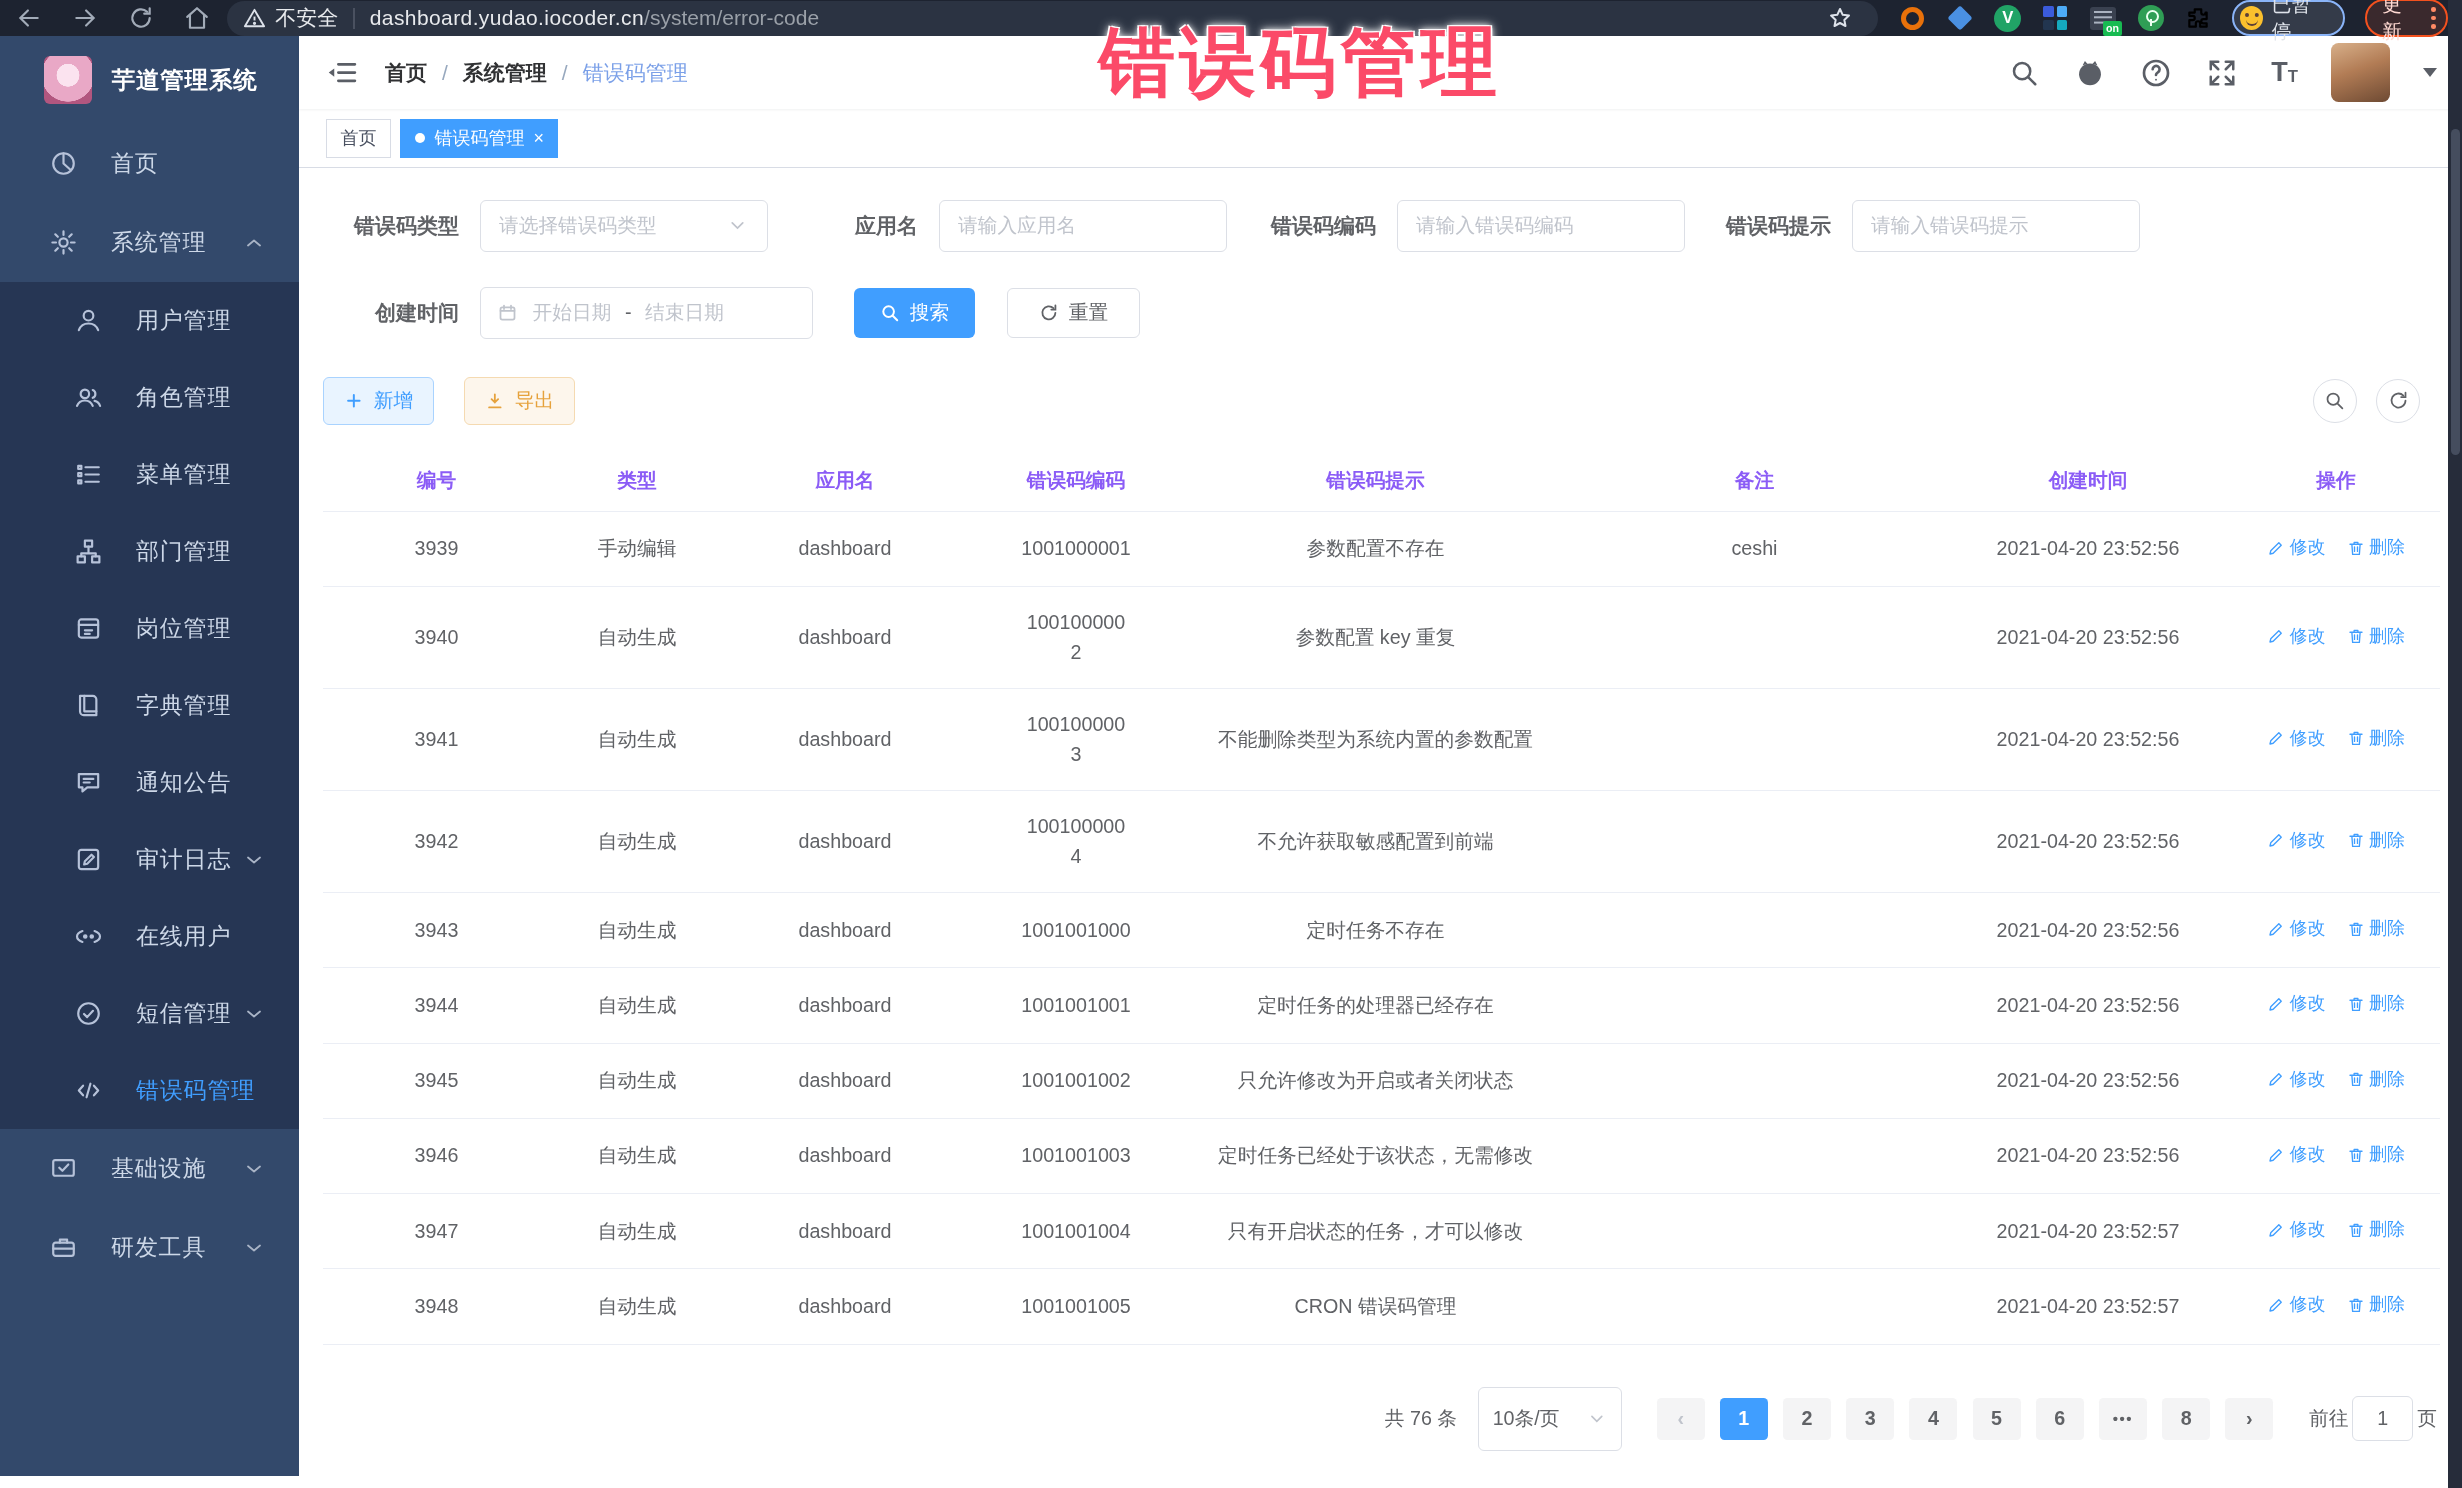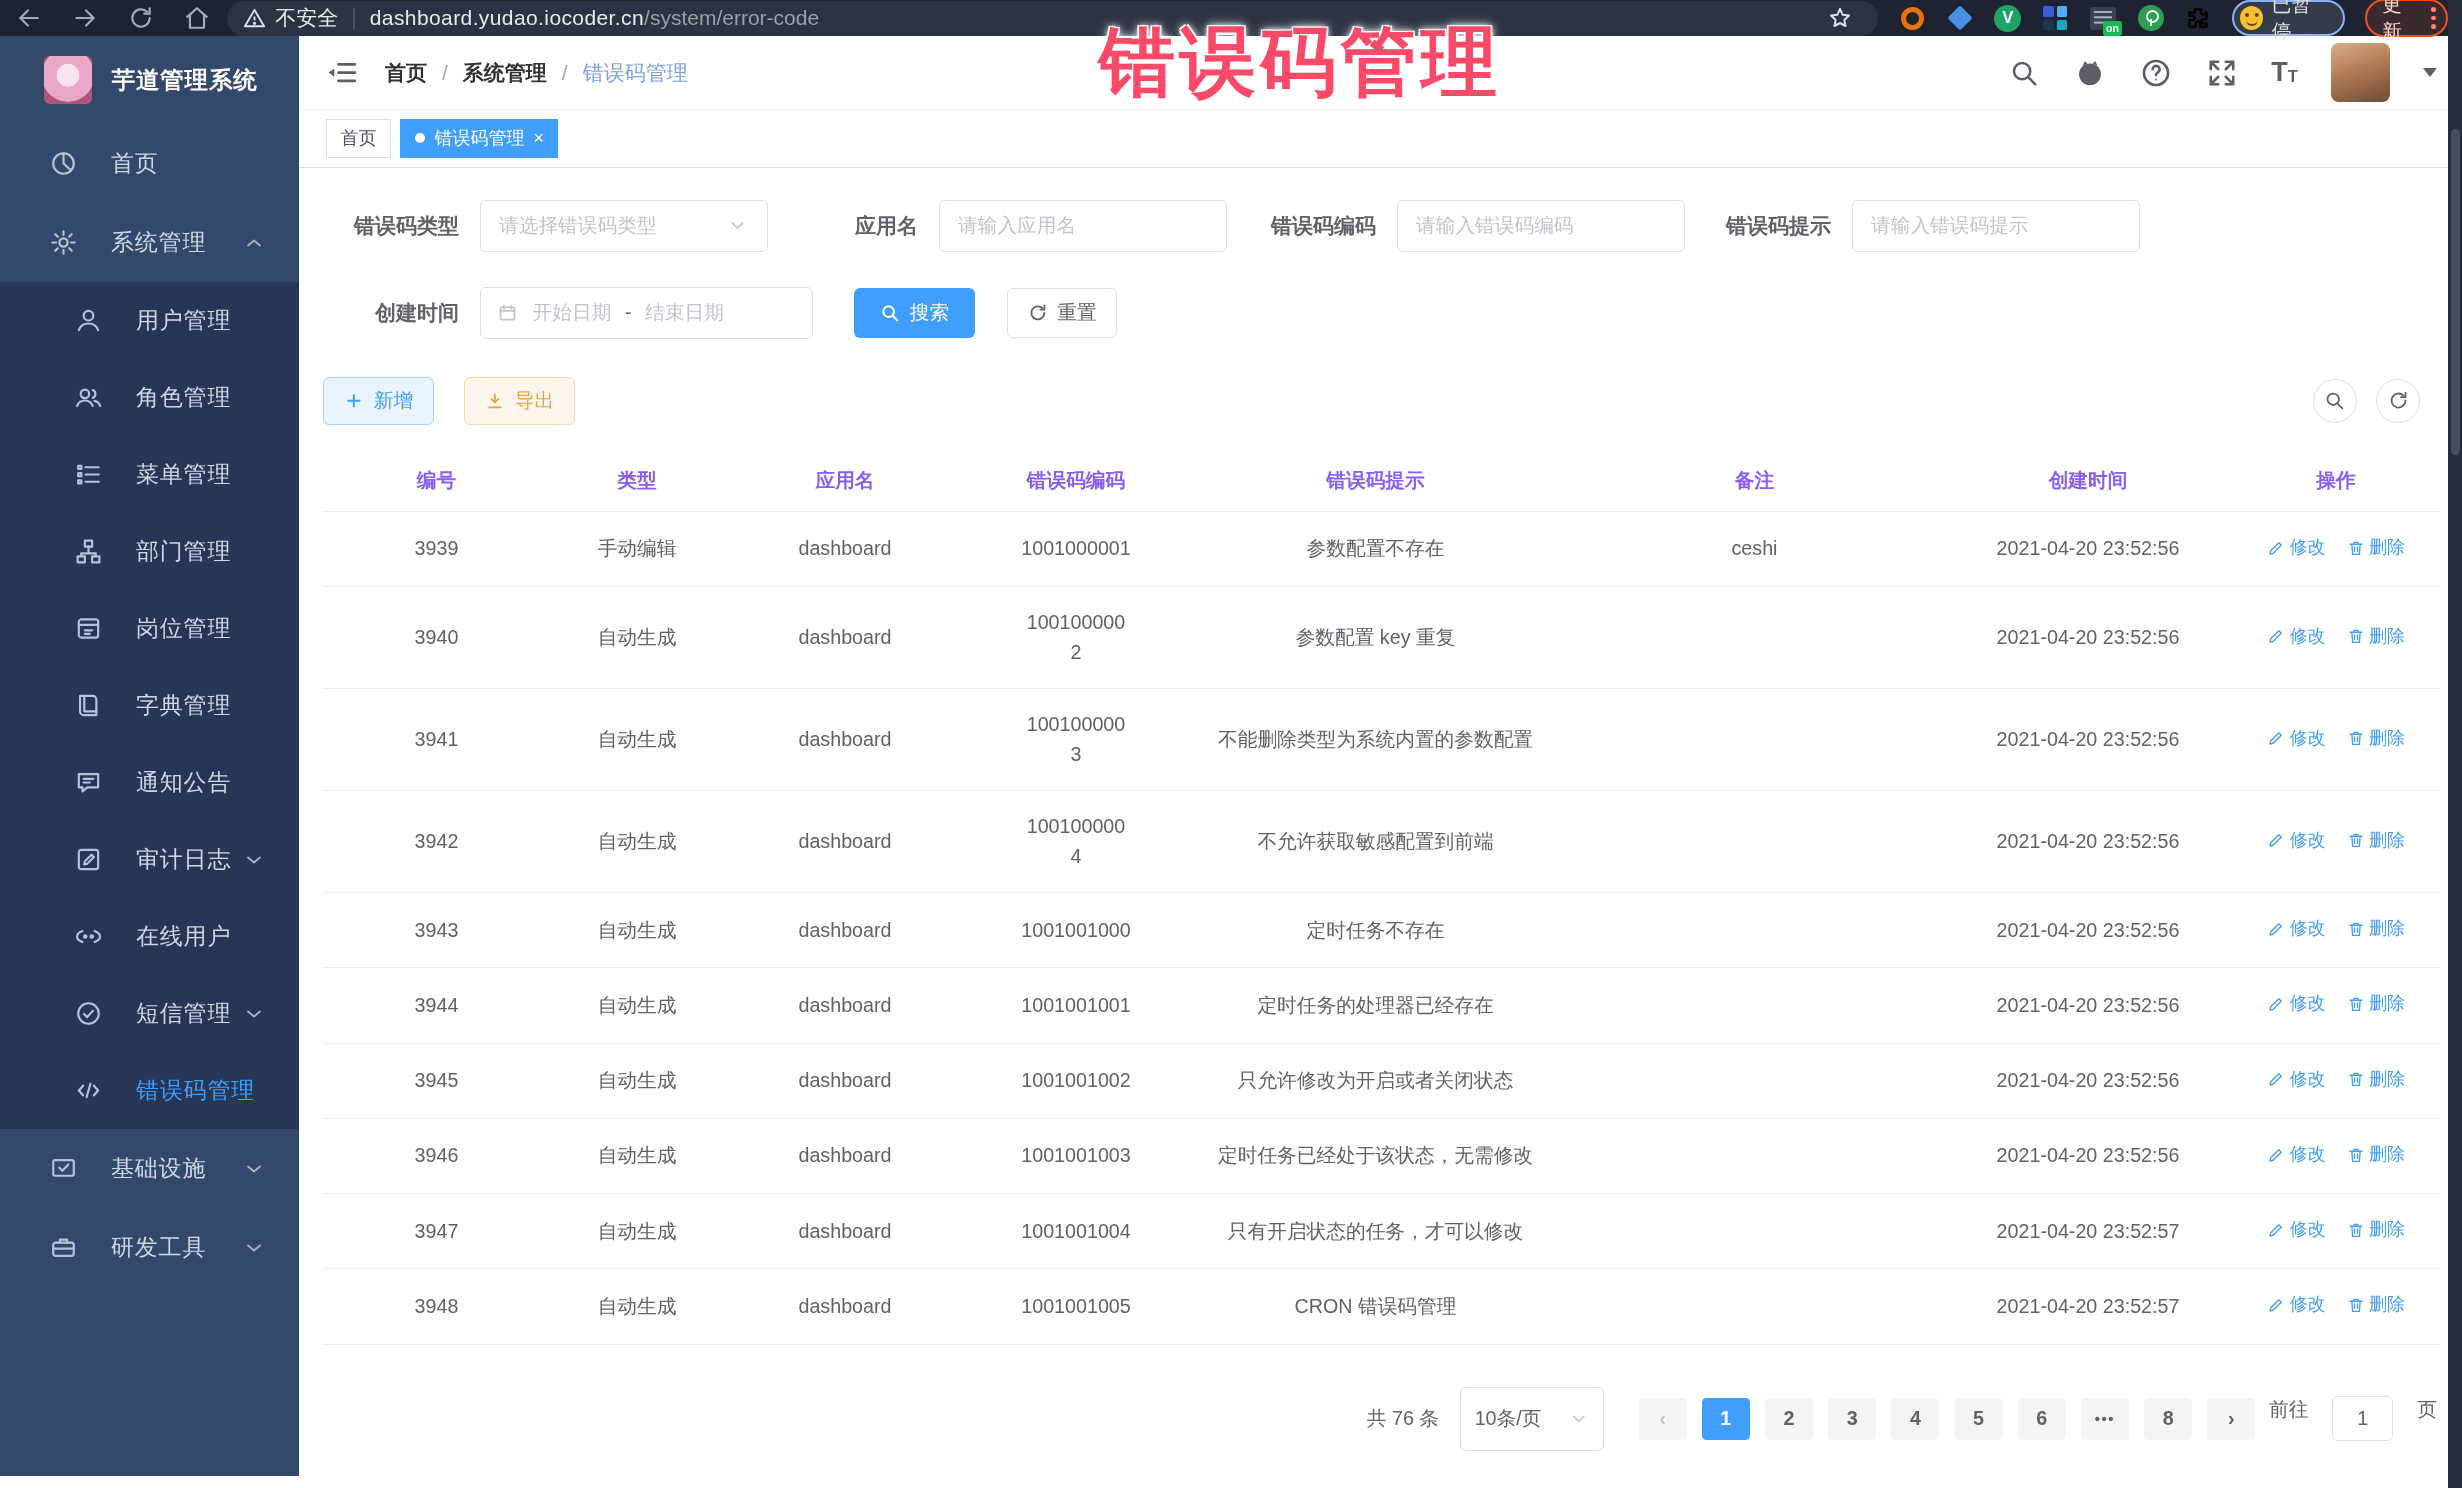--- a/index.html
+++ b/index.html
@@ -108,21 +108,21 @@
              display:flex; align-items:center; padding:0 18px; font-size:19.7px; color:#c0c4cc; }
   .f-input .chev { margin-left:auto; width:23px; height:23px; color:#c0c4cc; }
   .date-range { width:333px; height:52px; border:0.8px solid #dcdfe6; border-radius:6px; display:flex;
                 align-items:center; padding:0 15px; font-size:19.7px; color:#c0c4cc; gap:13.6px; }
   .date-range .icon { width:23px; height:23px; color:#c0c4cc; }
   .date-sep { color:#606266; }
   .btn { height:50px; display:inline-flex; align-items:center; justify-content:center; gap:9px;
          border-radius:6px; font-size:19.7px; cursor:pointer; border:0.8px solid transparent; }
   .btn .icon { width:21px; height:21px; }
   .btn-search { background:#409eff; color:#fff; width:121px; margin-left:41px; }
-  .btn-reset { background:#fff; color:#606266; border-color:#dcdfe6; width:110px; margin-left:32px; }
+  .btn-reset { background:#fff; color:#606266; border-color:#dcdfe6; width:133px; margin-left:32px; }
   .toolbar { display:flex; align-items:center; margin-top:38px; }
   .btn-add { background:#e9f4ff; color:#409eff; border-color:#a9d3ff; width:111px; height:48px; }
   .btn-export { background:#fdf6ec; color:#e6a23c; border-color:#f5dab1; width:111px; height:48px; margin-left:30px; }
   .tool-circles { margin-left:auto; display:flex; gap:19.7px; margin-right:19.7px; }
   .circle-btn { width:44px; height:44px; border-radius:50%; border:0.8px solid #dcdfe6; color:#606266;
                 display:flex; align-items:center; justify-content:center; background:#fff; cursor:pointer; }
   .circle-btn .icon { width:21px; height:21px; }
 
   
   table { width:100%; border-collapse:collapse; table-layout:fixed; margin-top:26px; }
@@ -137,21 +137,21 @@
   .pagination { display:flex; align-items:center; justify-content:flex-end; margin-top:42px; font-size:19.7px;
                 color:#606266; padding-right:3px; }
   .pg-total { margin-right:21px; }
   .pg-size { width:144px; height:64px; border:0.8px solid #dcdfe6; border-radius:6px; display:flex;
              align-items:center; padding:0 13.6px; margin-right:27px; color:#606266; }
   .pg-size .chev { margin-left:auto; width:21px; height:21px; color:#c0c4cc; }
   .pg-btn { min-width:48px; height:42px; background:#f4f4f5; border-radius:4.5px; display:flex; align-items:center;
             justify-content:center; margin:0 7.6px; font-weight:600; color:#606266; cursor:pointer; }
   .pg-btn.active { background:#409eff; color:#fff; }
   .pg-btn.disabled { color:#c0c4cc; }
-  .pg-goto { margin-left:6px; display:flex; align-items:flex-start; gap:24px; }
+  .pg-goto { margin-left:28px; display:flex; align-items:center; gap:4px; }
   .pg-input { width:61px; height:45px; border:0.8px solid #dcdfe6; border-radius:6px; text-align:center;
               font-size:19.7px; color:#606266; font-family:"Liberation Sans",sans-serif; }
 
   
   .scroll-strip { position:fixed; right:0; top:0; width:13.6px; height:1488px; background:#262c3a; z-index:80; }
   .scroll-thumb { position:absolute; top:129px; left:2.3px; width:9px; height:326px; background:#454d5e; border-radius:4.5px; }
 </style>
 </head>
 <body>
 

